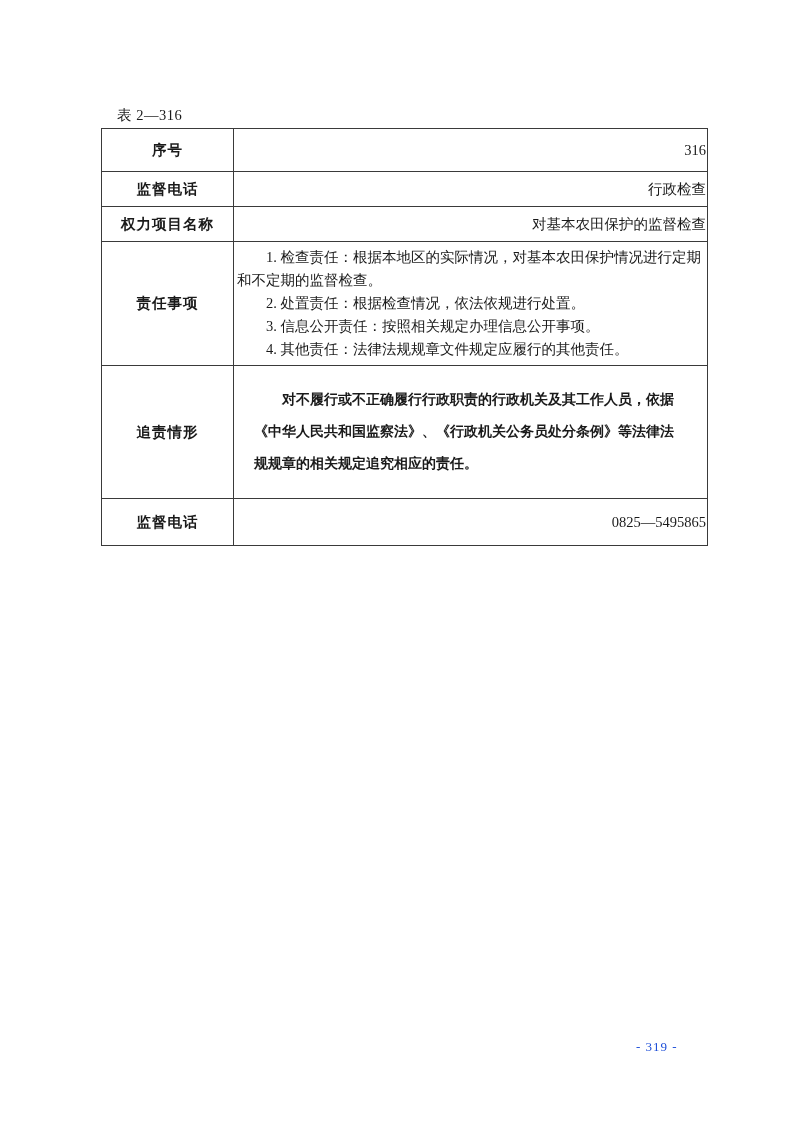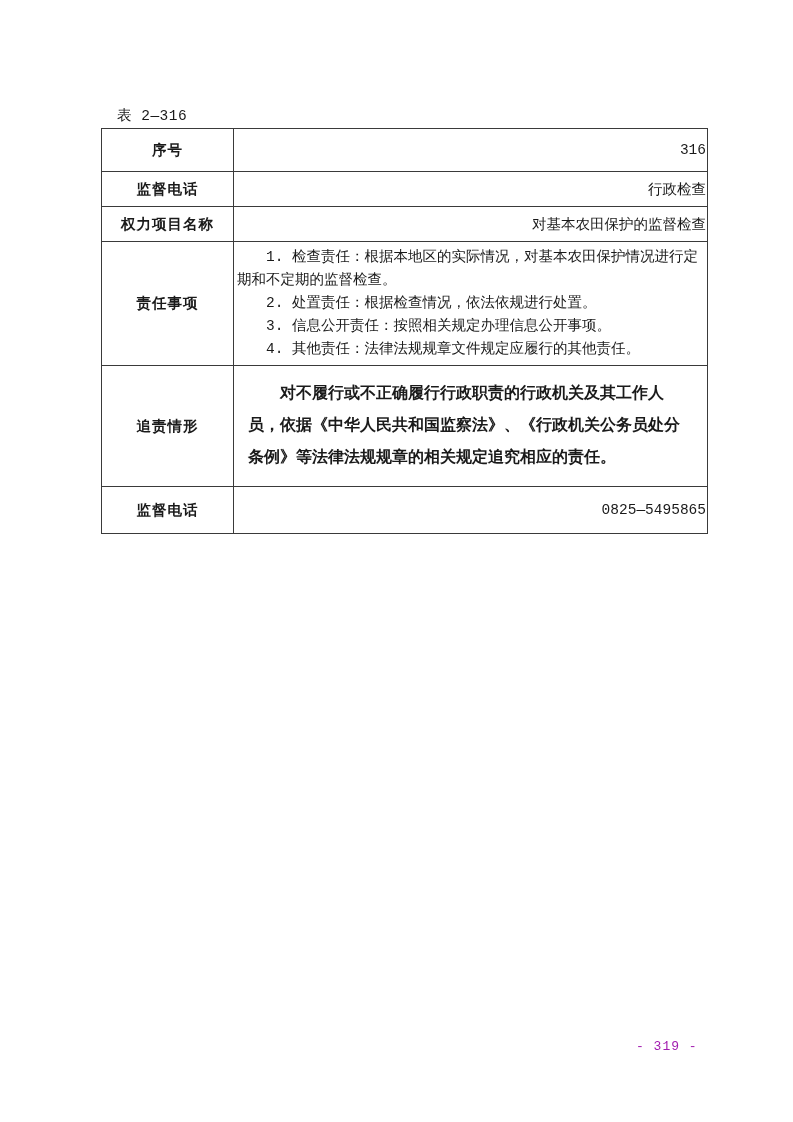--- a/index.html
+++ b/index.html
@@ -5,21 +5,21 @@
   html, body {
     margin: 0;
     padding: 0;
     background: #ffffff;
   }
   .page {
     position: relative;
     width: 793px;
     height: 1122px;
     background: #ffffff;
-    font-family: Liberation Mono, monospace;
+    font-family: Liberation Serif, serif;
     color: #1a1a1a;
     overflow: hidden;
   }
   .caption {
     position: absolute;
     left: 117px;
     top: 106px;
     font-size: 14.5px;
     letter-spacing: 0.5px;
     color: #1a1a1a;
@@ -67,32 +67,32 @@
     font-size: 14.5px;
     line-height: 23px;
   }
   td.zhuize-cell {
     text-align: left;
     padding: 2px 8px 2px 4px;
     font-weight: bold;
     vertical-align: middle;
   }
   td.zhuize-cell p {
-    margin: 10px;
+    margin: 16px;
     text-indent: 2em;
-    font-size: 16px;
+    font-size: 14px;
     line-height: 32px;
   }
   .page-number {
     position: absolute;
     left: 636px;
     top: 1039px;
     font-size: 13px;
     letter-spacing: 1px;
-    color: #a21caf;
+    color: #1d4ed8;
   }
 </style>
 </head>
 <body>
 
 <div class="page">
 
   <div class="caption">表 2—316</div>
 
   <table class="doc-table">

